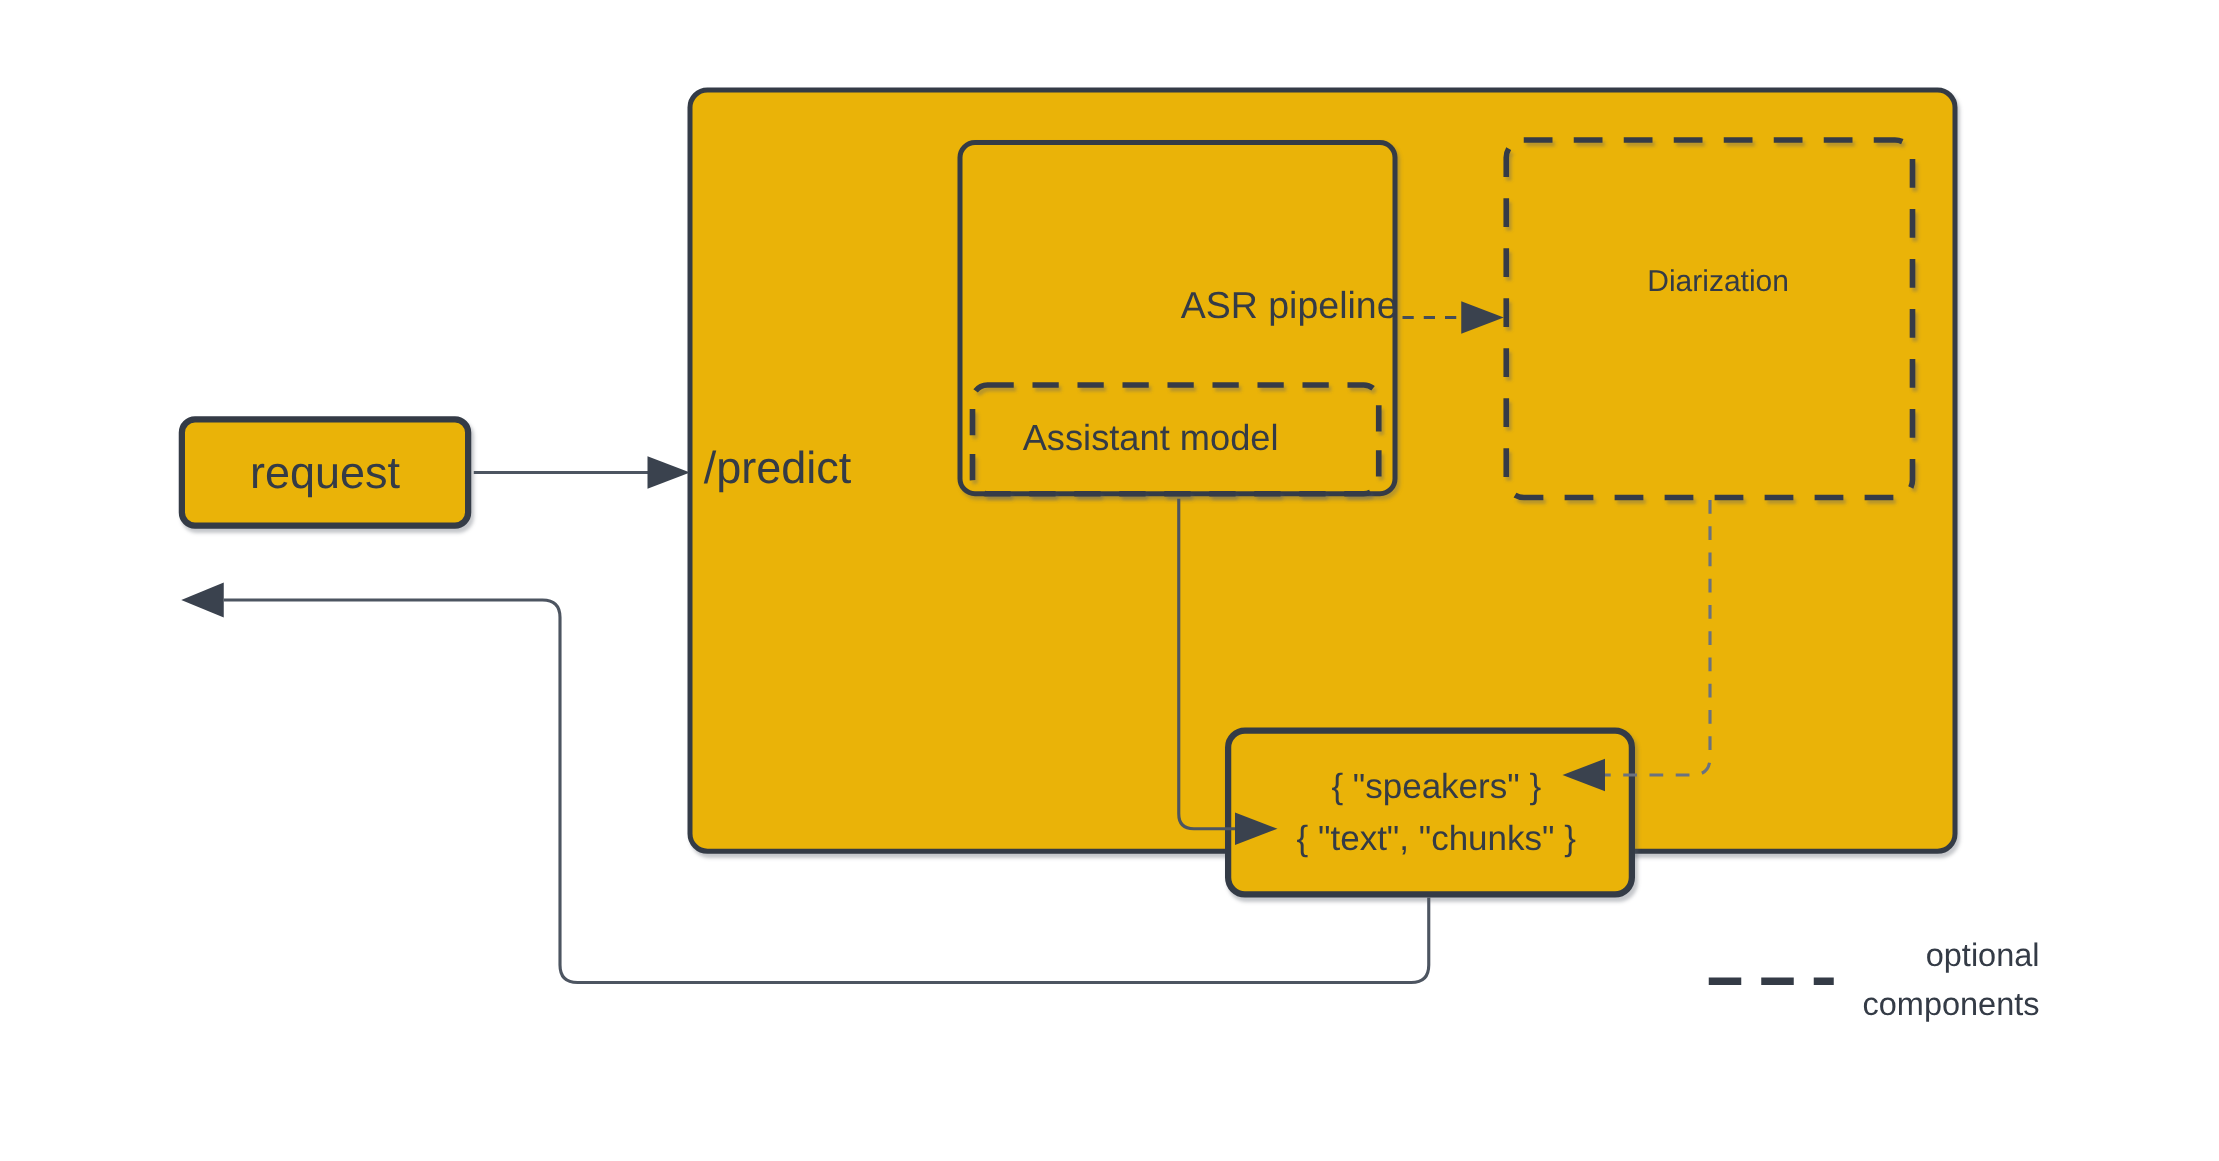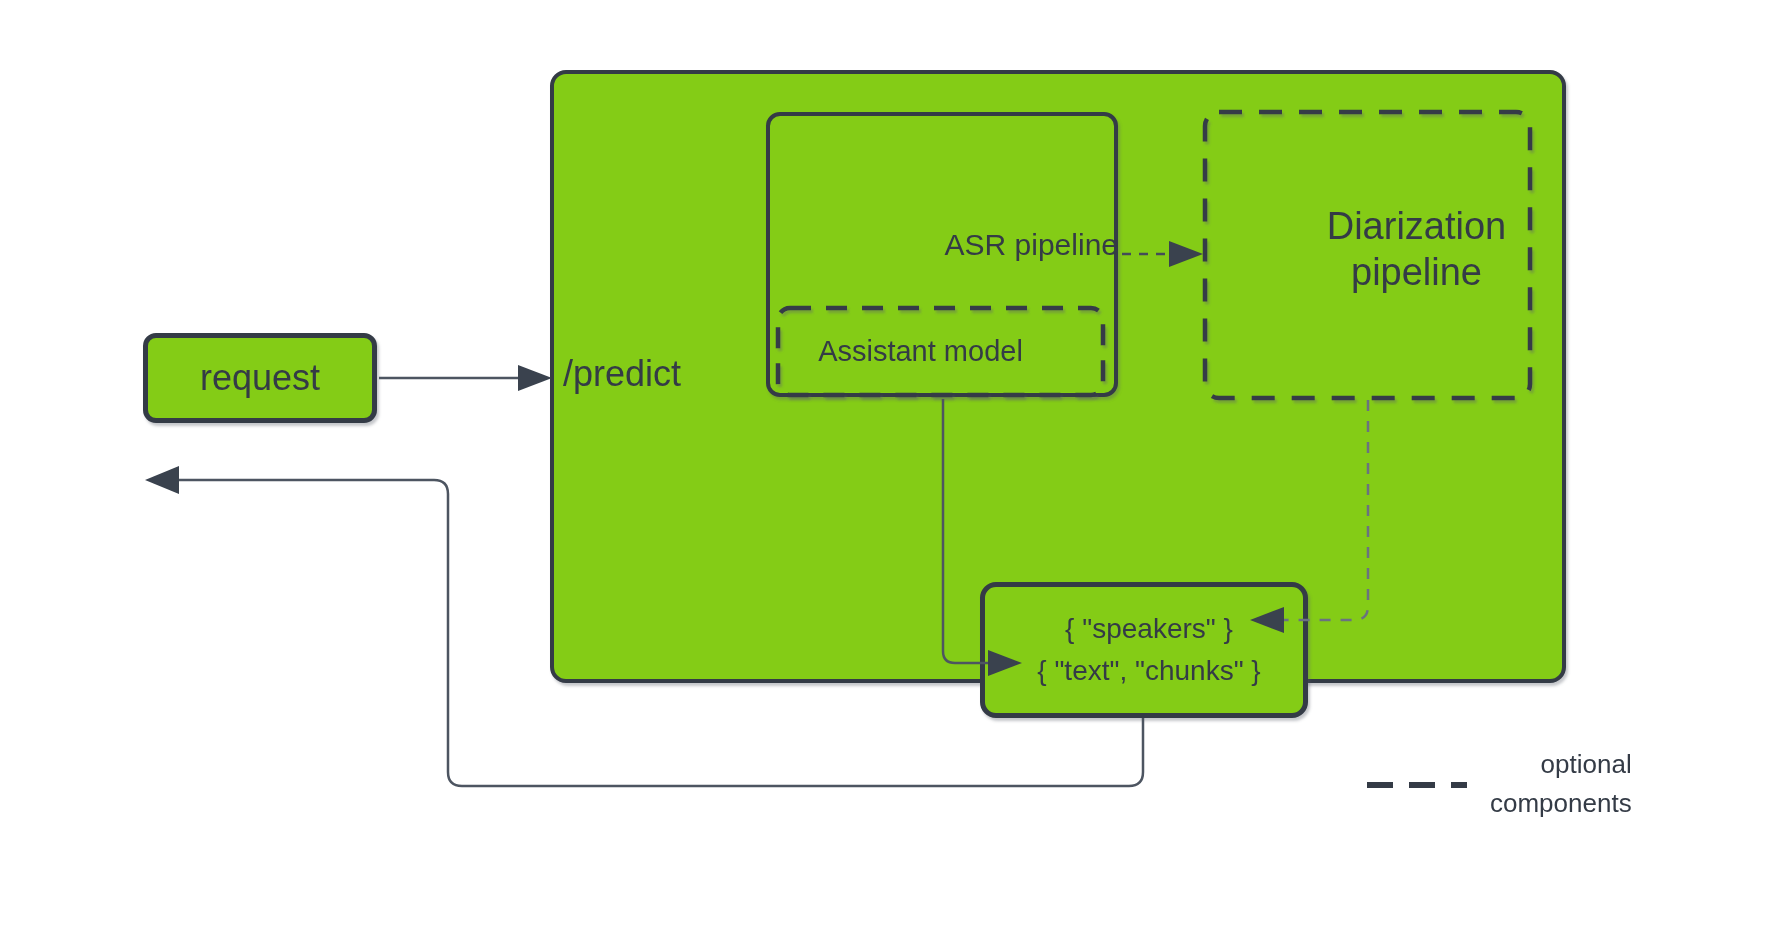--- a/index.html
+++ b/index.html
@@ -11,21 +11,21 @@
     position: relative;
     width: 1775px;
     height: 929px;
     background: #ffffff;
     overflow: hidden;
     font-family: "Liberation Sans", "DejaVu Sans", sans-serif;
     color: #343b46;
   }
   .box {
     position: absolute;
-    background: #84cc16;
+    background: #eab308;
     border: 4px solid #343b46;
     border-radius: 14px;
     box-sizing: border-box;
     box-shadow: 2px 3px 3px rgba(90, 95, 105, 0.35);
   }
   .box-big {
     left: 550px;
     top: 70px;
     width: 1016px;
     height: 613px;
@@ -93,25 +93,25 @@
     top: 308px;
     width: 325px;
     height: 87px;
     display: flex;
     align-items: center;
     justify-content: center;
     font-size: 29px;
     z-index: 4;
   }
   .label-diarization {
-    left: 1254px;
+    left: 1212px;
     top: 203px;
     width: 325px;
     text-align: center;
-    font-size: 38px;
+    font-size: 24px;
     line-height: 46px;
     z-index: 4;
   }
   .output-line {
     font-size: 28px;
     line-height: 42px;
     color: #343b46;
     white-space: nowrap;
   }
   .label-legend {
@@ -145,21 +145,20 @@
     <span class="label-request">request</span>
   </div>
 
   <div class="box box-asr"></div>
   <div class="label label-asr">ASR pipeline</div>
 
   <div class="label label-assistant">Assistant model</div>
 
   <div class="label label-diarization">
     <div>Diarization</div>
-    <div>pipeline</div>
   </div>
 
   <div class="box box-output">
     <div class="output-line">{ "speakers" }</div>
     <div class="output-line">{ "text", "chunks" }</div>
   </div>
 
   <div class="label label-legend">
     <div>optional</div>
     <div>components</div>

